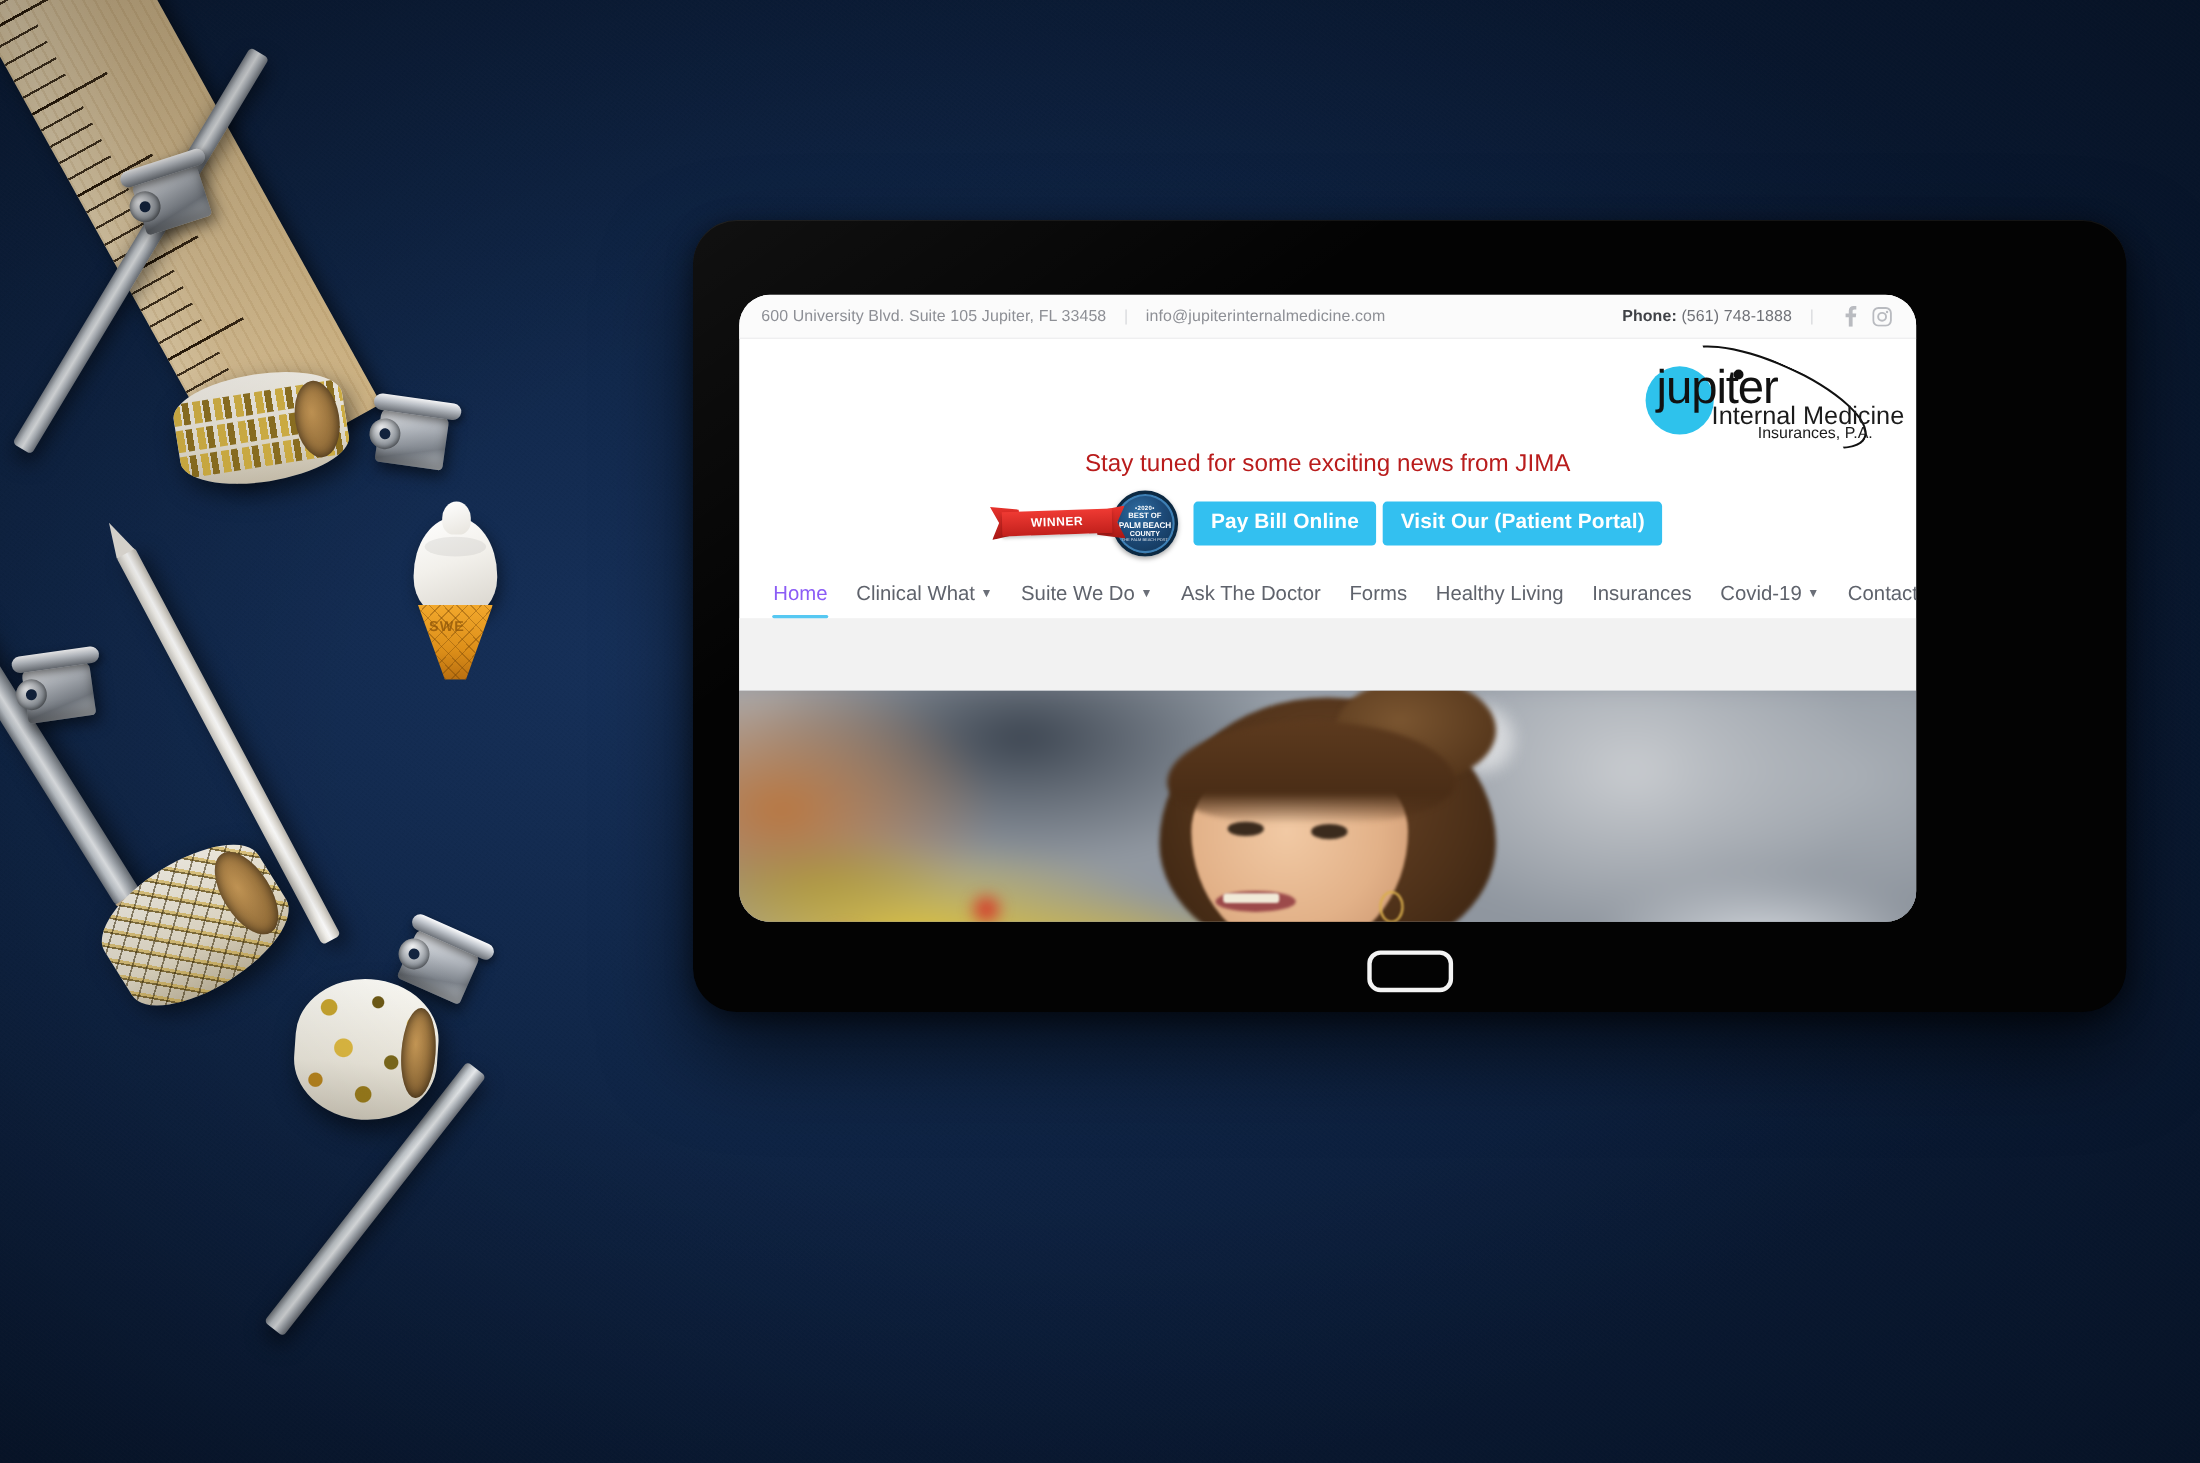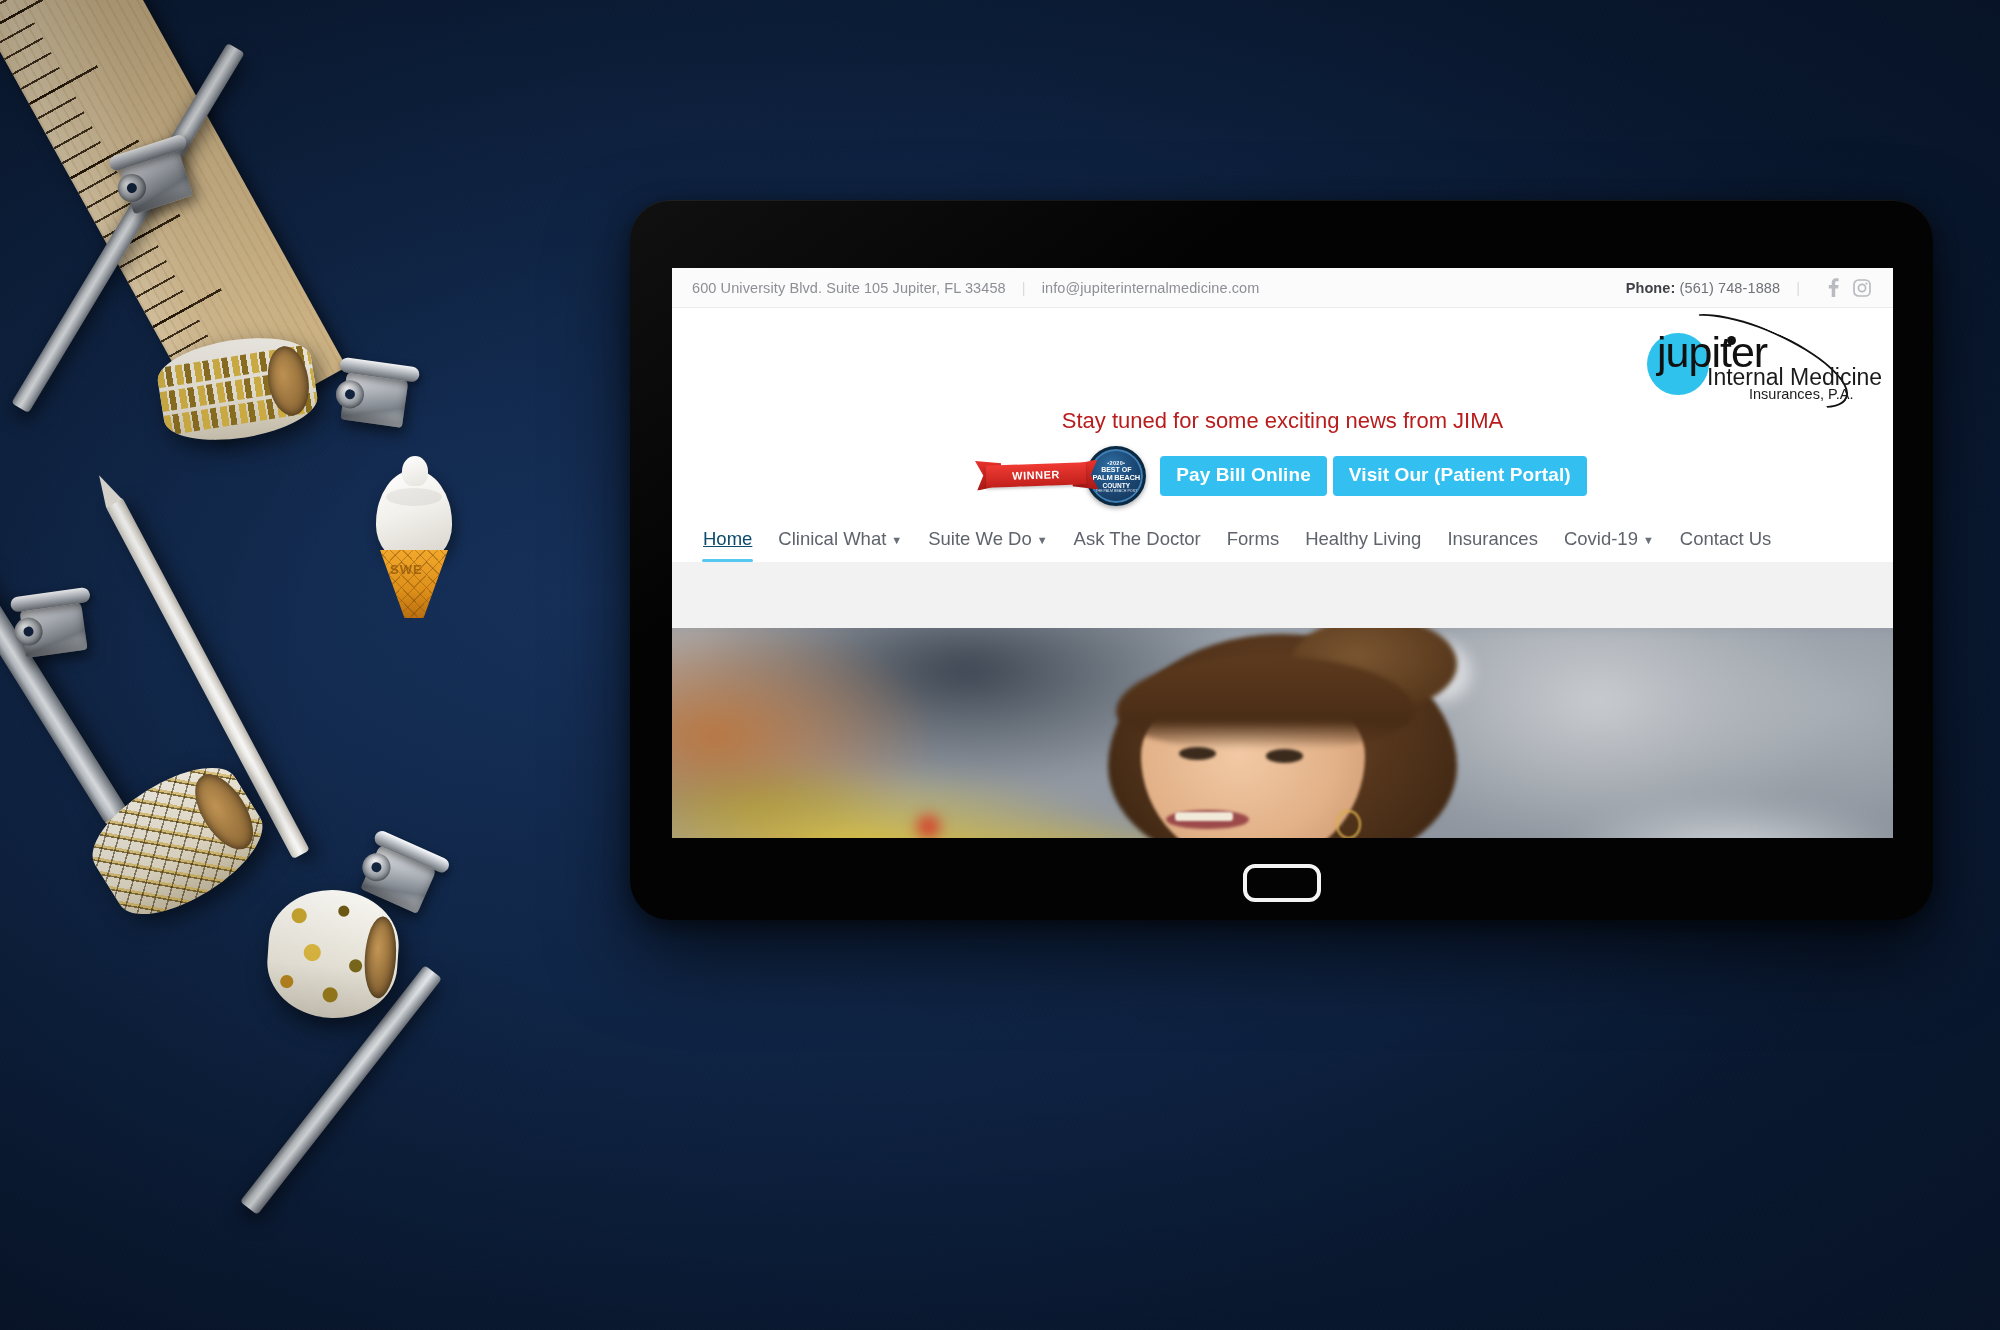--- a/index.html
+++ b/index.html
@@ -273,23 +273,24 @@
     left: 50%; transform: translateX(-50%);
     bottom: 18px;
     width: 78px; height: 38px;
     border: 4px solid #f4f4f4;
     border-radius: 12px;
     box-sizing: border-box;
   }
   .screen {
     position: absolute;
     left: 42px; top: 68px;
-    width: 1221px; height: 570px;
+    width: 1070px; height: 570px;
     background: #fff;
     overflow: hidden;
+    border-radius: 28px;
   }
 
   
   .topbar {
     height: 40px;
     background: #fbfbfb;
     border-bottom: 1px solid #ececed;
     display: flex;
     align-items: center;
     padding: 0 22px 0 20px;
@@ -426,21 +427,21 @@
     color: #5f636c;
     border-bottom: 0;
   }
   .nav-item {
     position: relative;
     padding: 8px 13px 12px;
     white-space: nowrap;
     cursor: pointer;
     display: flex; align-items: center; gap: 5px;
   }
-  .nav-item.active { color: #0c4a6e; text-decoration: underline; }
+  .nav-item.active { color: #8b5cf6; }
   .nav-item.active::after {
     content:''; position:absolute;
     left: 12px; right: 12px; bottom: 0;
     height: 3px; background: #56c8f2; border-radius: 2px;
   }
   .caret { font-size: 11px; line-height: 1; margin-top: 3px; color: #6b6f78; }
 
   
   .gray-band { height: 66px; background: #f2f2f2; }
 

